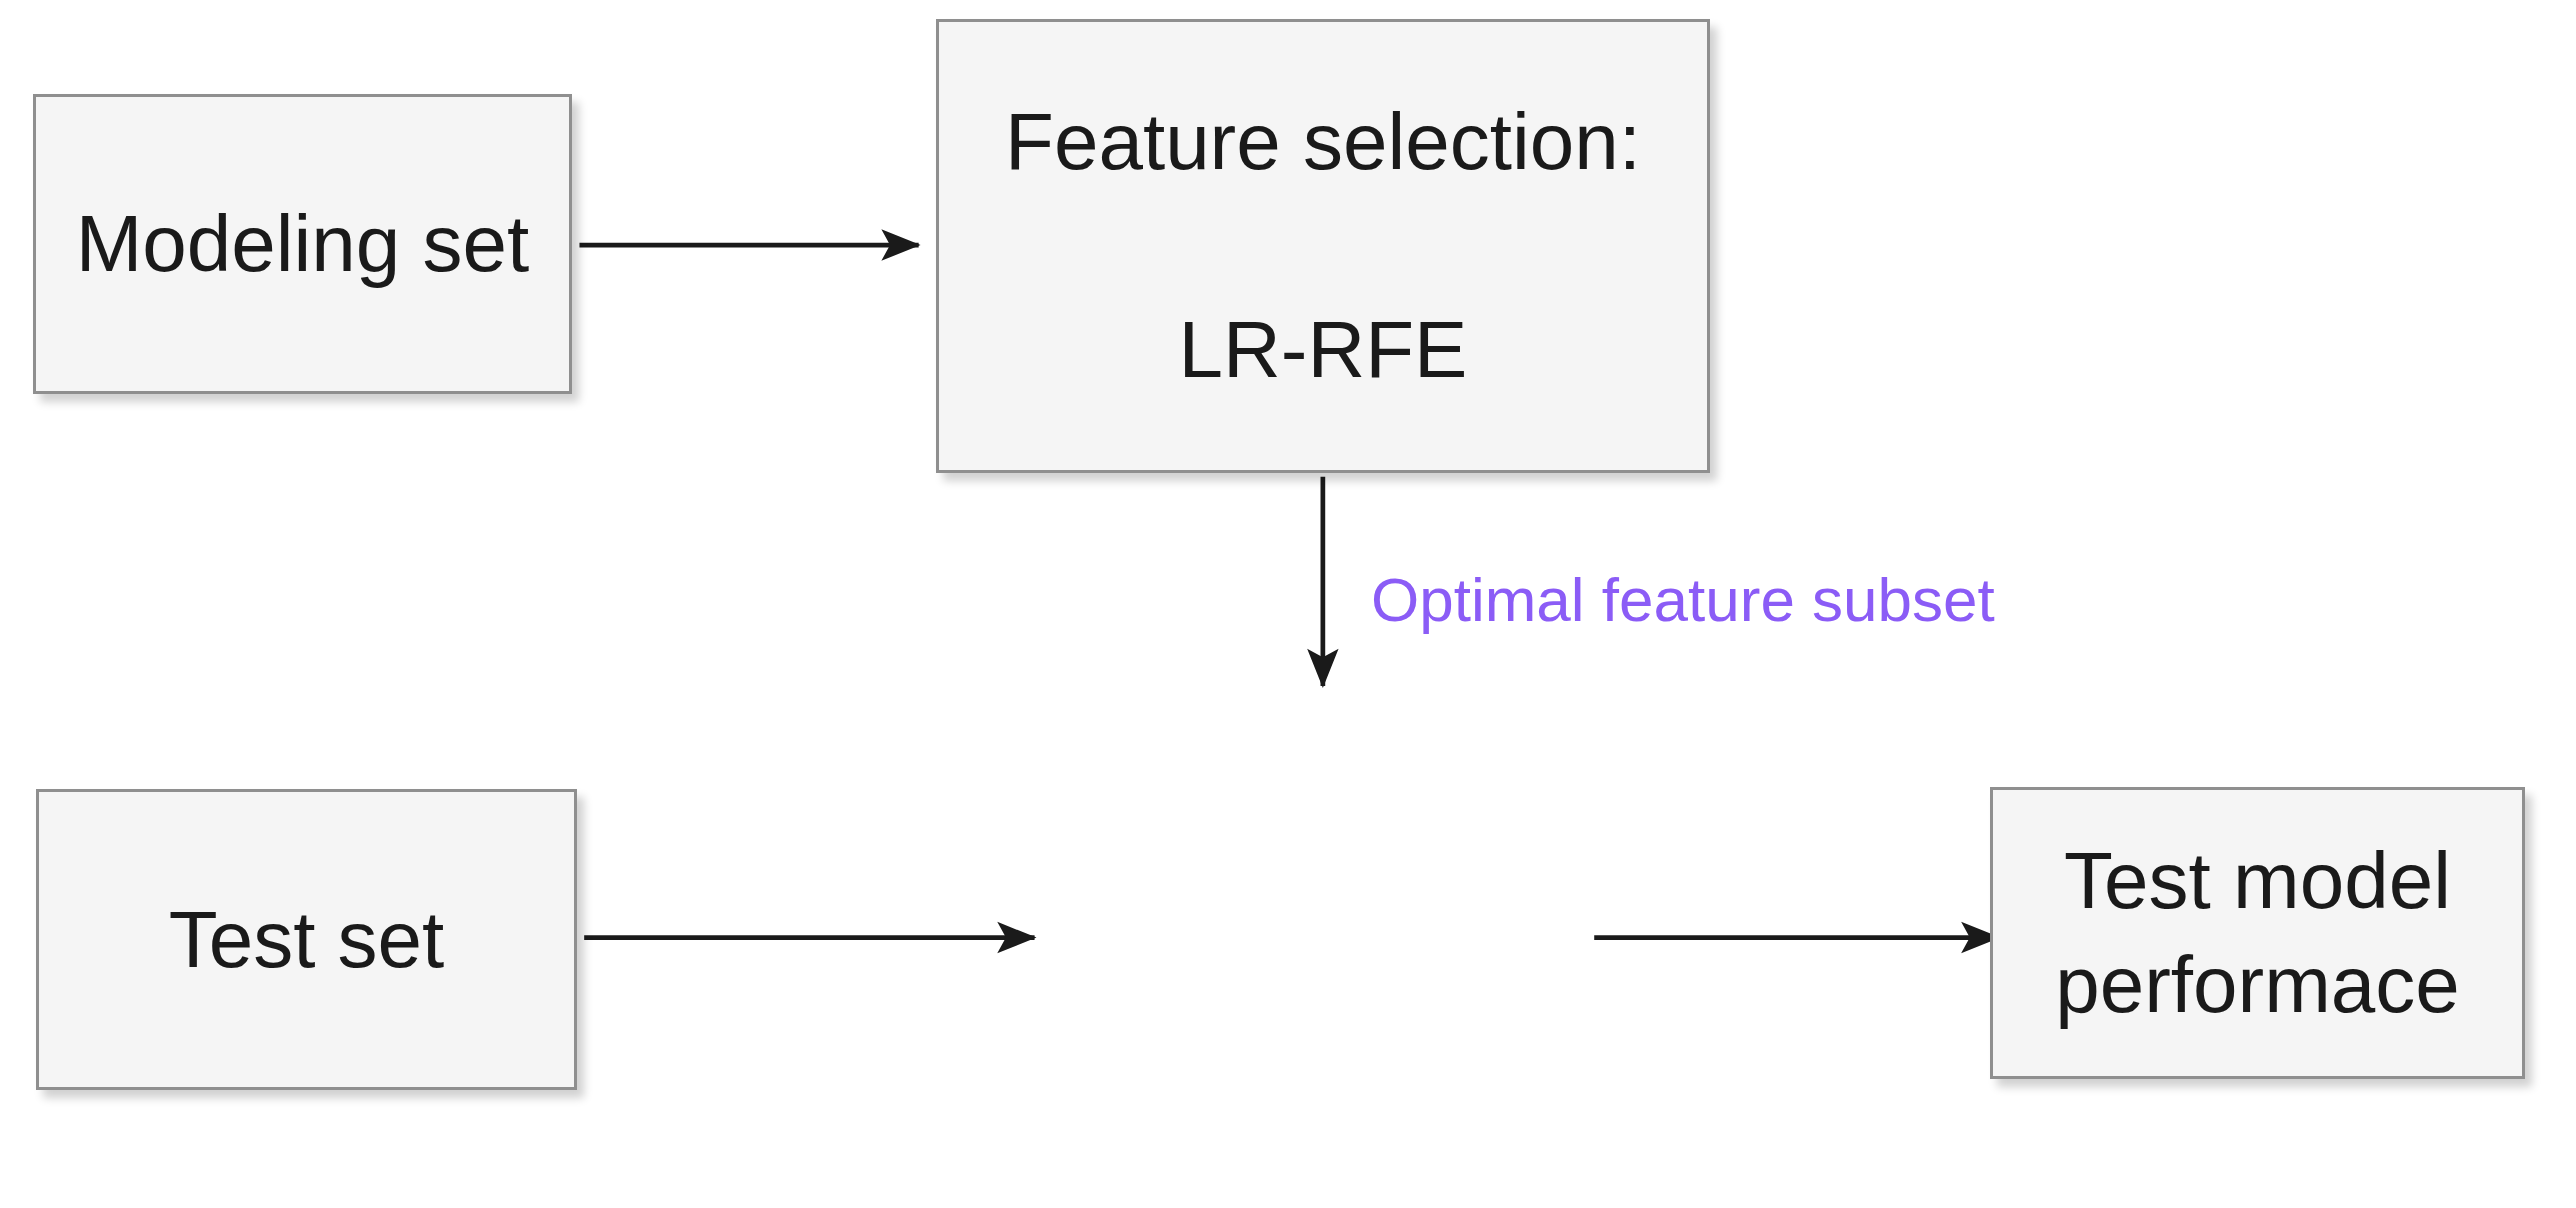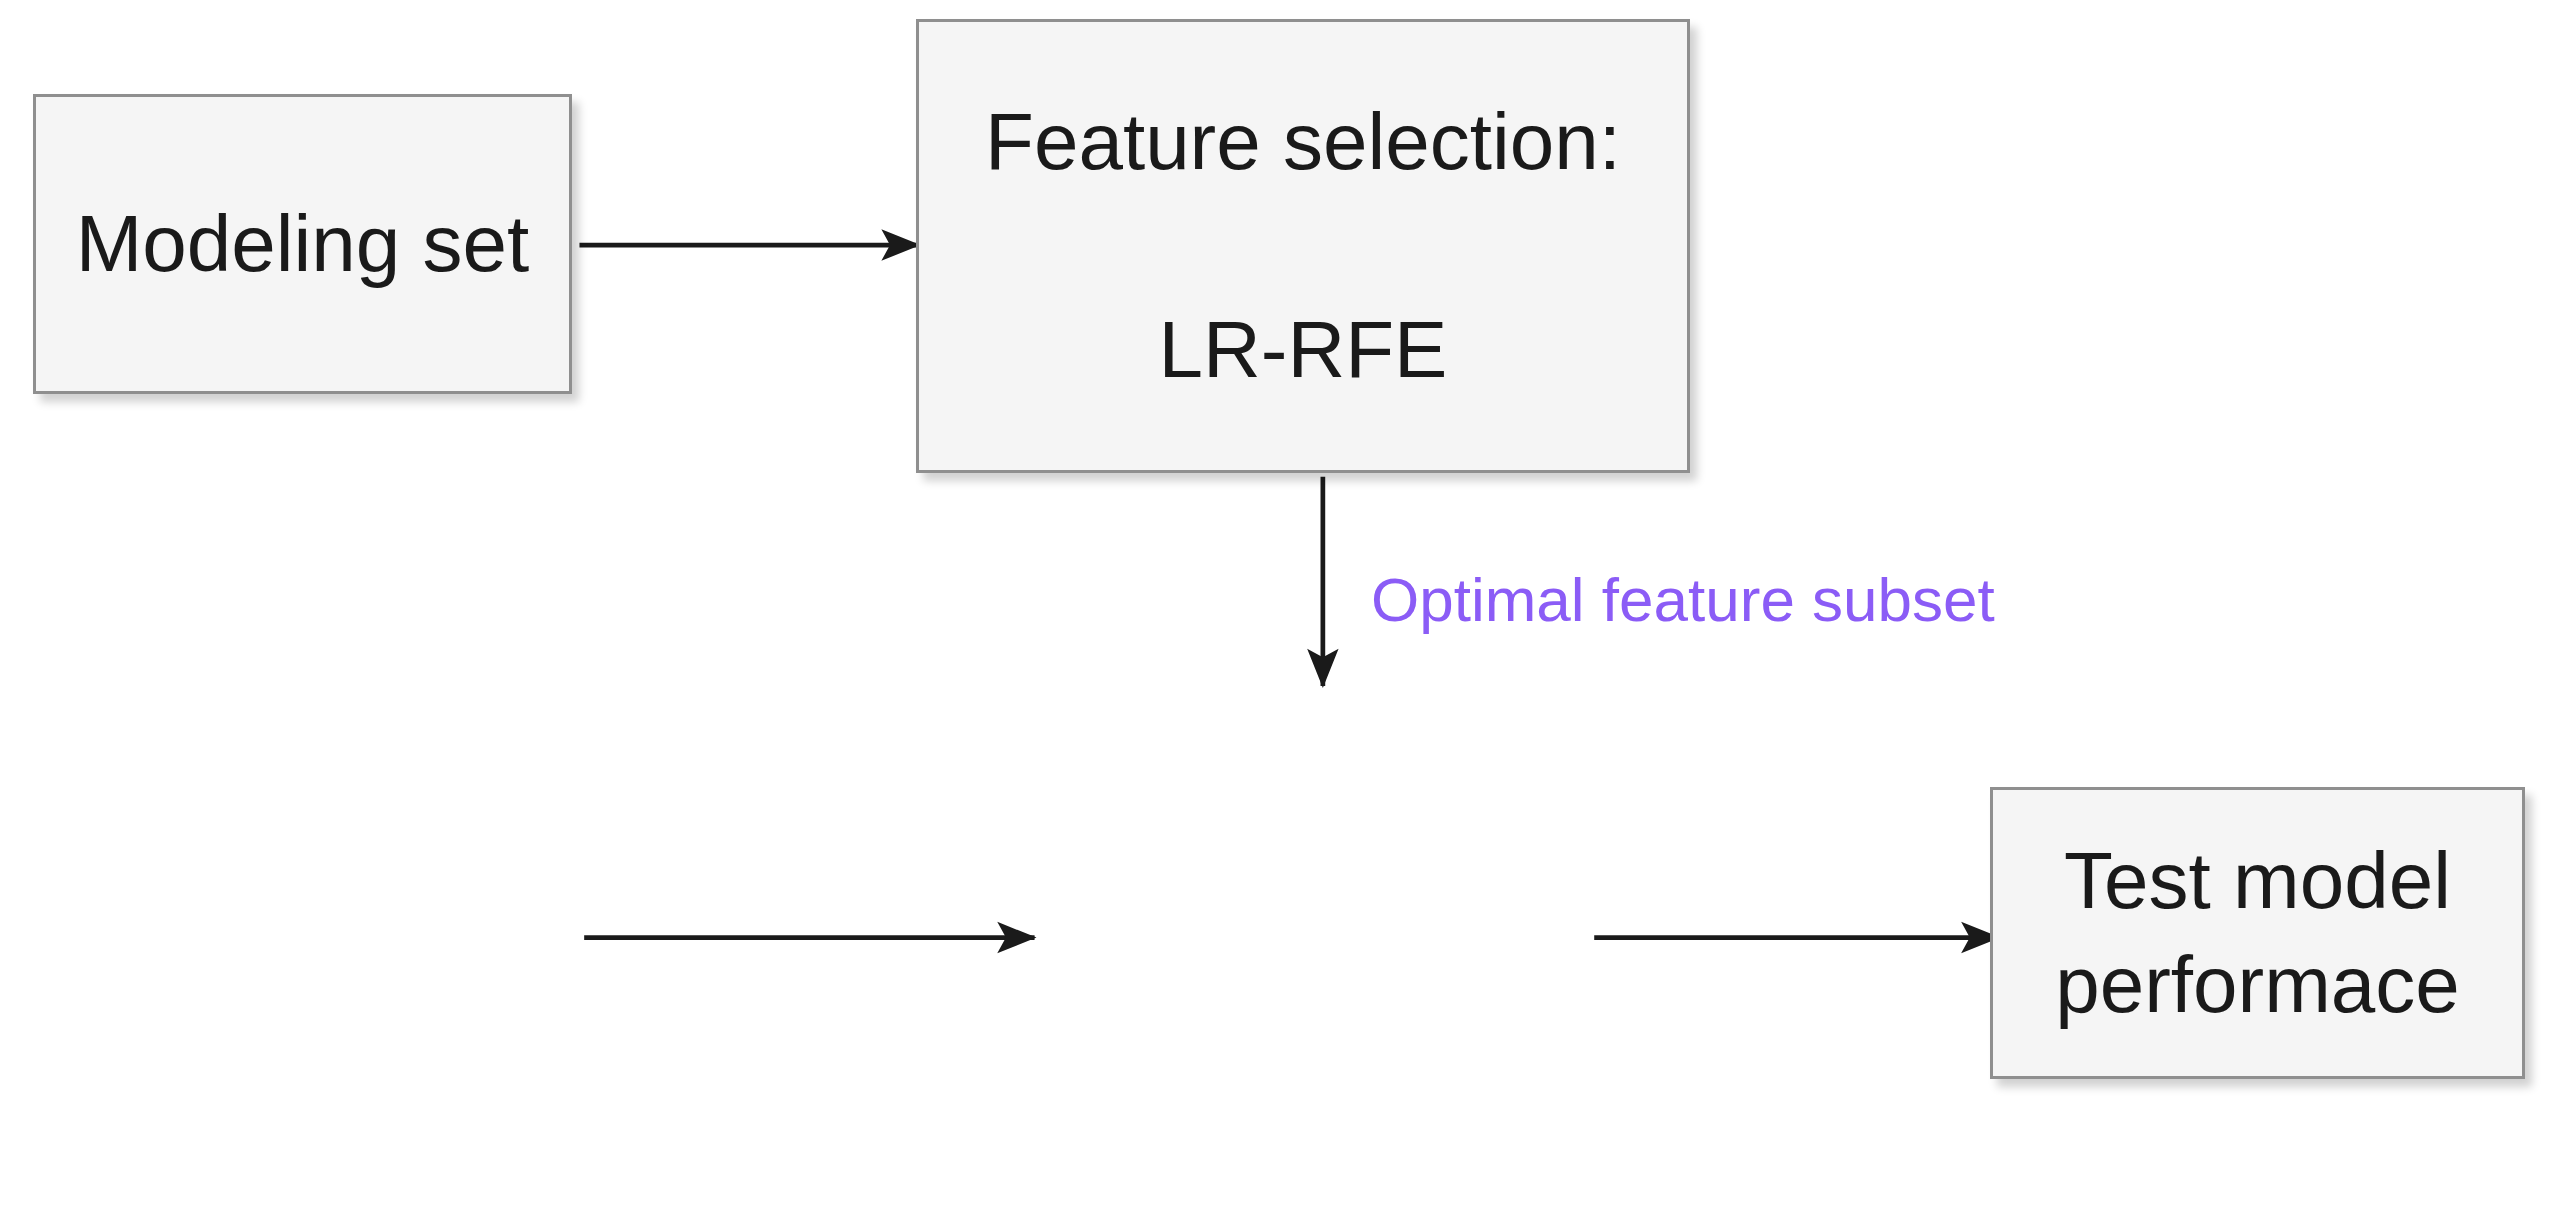--- a/index.html
+++ b/index.html
@@ -24,21 +24,21 @@
     display: flex;
     align-items: center;
     justify-content: center;
     text-align: center;
     color: #1a1a1a;
     font-size: 80px;
     line-height: 1.3;
     white-space: pre-line;
   }
   .node-training    { left: 33px;   top: 94px; width: 539px; height: 300px; }
-  .node-feature     { left: 916px;  top: 19px;  width: 774px; height: 454px; }
+  .node-feature     { left: 936px;  top: 19px;  width: 774px; height: 454px; }
   .node-modeling    { left: 1052px; top: 702px; width: 539px; height: 471px; }
   .node-test        { left: 36px;   top: 789px; width: 541px; height: 301px; }
   .node-performance { left: 1990px; top: 787px; width: 535px; height: 292px; }
 
   .edges-svg {
     position: absolute;
     left: 0;
     top: 0;
     width: 2576px;
     height: 1209px;
@@ -80,20 +80,23 @@
     <span>Modeling set</span>
   </div>
 
   <div class="node node-feature">
     <span>Feature selection:
 
 LR-RFE</span>
   </div>
 
 
+  <div class="node node-test">
+    <span>Test set</span>
+  </div>
 
   <div class="node node-performance">
     <span>Test model
 performace</span>
   </div>
 
   <div class="edge-label">Optimal feature subset</div>
 
 </div>
 

